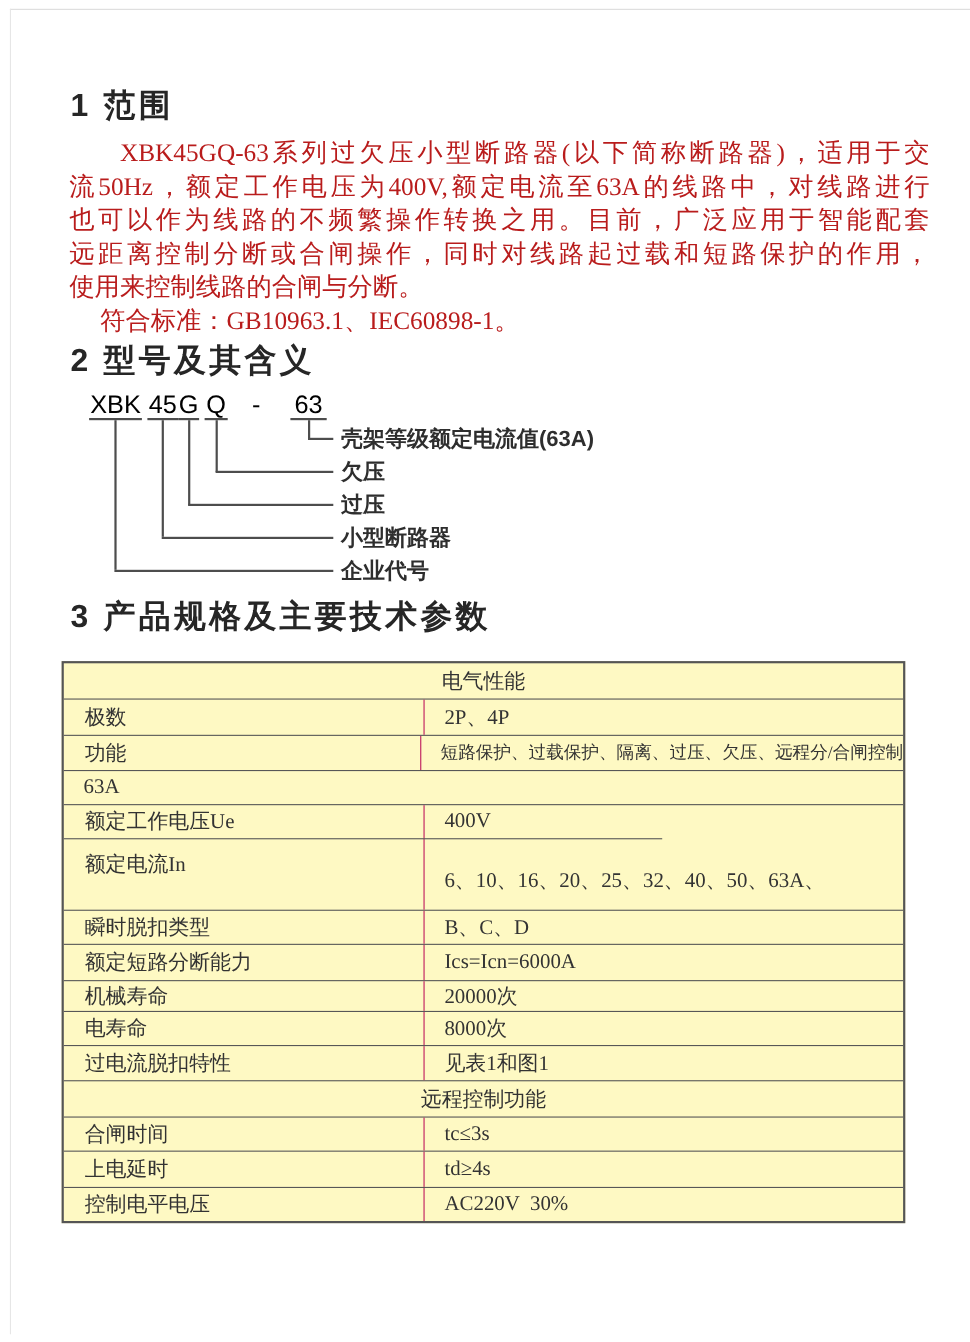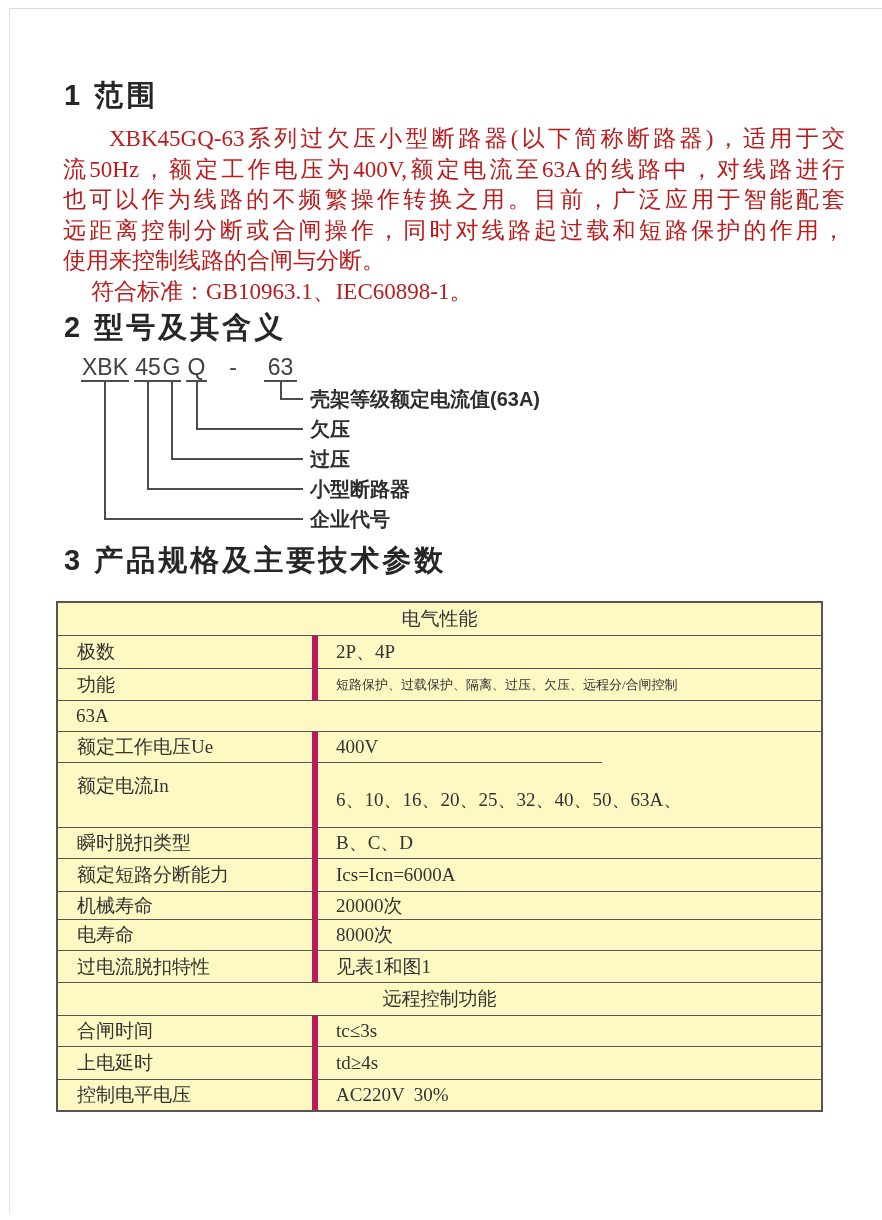--- a/index.html
+++ b/index.html
@@ -25,49 +25,49 @@
   .para{position:absolute;left:63px;top:124px;width:782px;font-size:23px;color:#b91c1c;}
   .pline{height:30.5px;line-height:30.5px;overflow:hidden;}
   .pline.j{text-align:justify;text-align-last:justify;}
   .pline.ind1{text-indent:46px;}
   .pline.ind2{text-indent:28px;}
 
   
   .diagram{position:absolute;left:0;top:0;width:882px;height:600px;pointer-events:none;}
   .seg{
     position:absolute;top:354px;height:26px;line-height:26px;text-align:center;
-    font-family:"Liberation Sans","DejaVu Sans",sans-serif;font-size:23px;color:#404040;
+    font-family:"Liberation Sans","DejaVu Sans",sans-serif;font-size:23px;color:#000000;
   }
   .useg{position:absolute;top:380px;height:2px;background:#4d4d4d;}
   .vline{position:absolute;width:1.5px;background:#4d4d4d;}
   .hline{position:absolute;height:1.5px;background:#4d4d4d;}
   .dlabel{
     position:absolute;left:310px;transform:translateY(-50%);
     font-family:"Liberation Sans","DejaVu Sans",sans-serif;
     font-size:20px;font-weight:600;color:#2e2e2e;white-space:nowrap;
   }
 
   
   .spec-table{
     position:absolute;left:56px;top:601px;width:767px;
     border:2px solid #555;box-sizing:border-box;background:#fef9c3;
     font-size:19px;color:#333;
   }
   .trow{display:flex;box-sizing:border-box;border-top:1px solid #575757;align-items:center;}
   .trow.no-top{border-top:none;}
   .trow .lcell{
-    width:260px;box-sizing:border-box;border-right:6px solid #be185d;
+    width:328px;box-sizing:border-box;border-right:1px solid #be185d;
     padding-left:19px;align-self:stretch;display:flex;align-items:center;white-space:pre;
   }
   .trow .vcell{flex:1;padding-left:18px;white-space:pre;}
   .trow.span-row{justify-content:center;text-align:center;}
   .trow.tall{align-items:center;}
   .trow.tall .lcell{align-items:flex-start;padding-top:11px;}
   .trow.tall .vcell{padding-top:11px;}
-  .trow .tight{font-size:13px;}
+  .trow .tight{font-size:16px;}
   .partial-line{position:absolute;left:0;top:159px;width:544px;height:1px;background:#575757;}
 </style>
 </head>
 <body>
 
 <div class="page">
 
   <div class="scan-top"></div>
   <div class="scan-left"></div>
 

